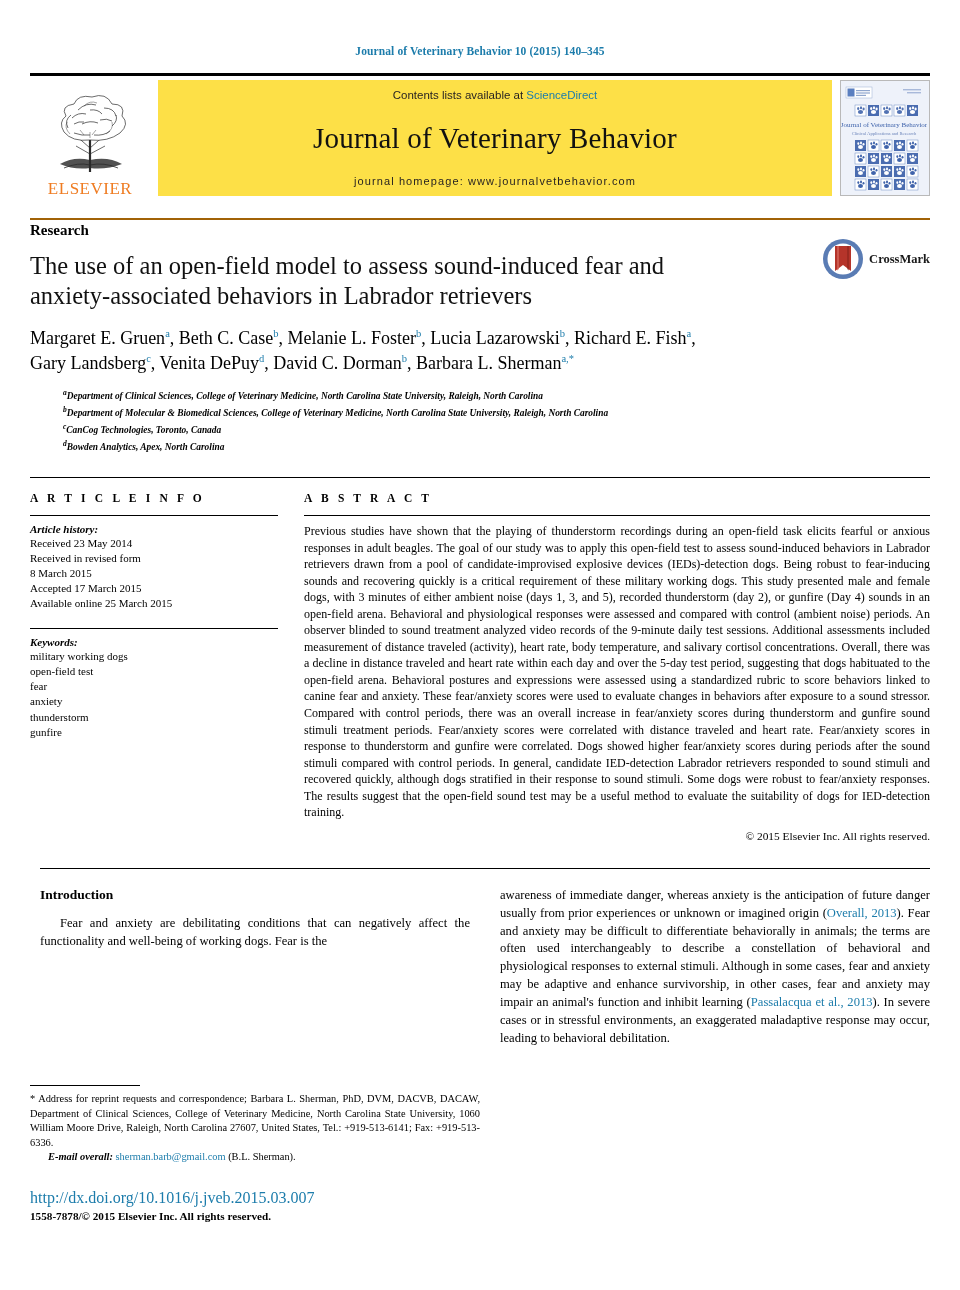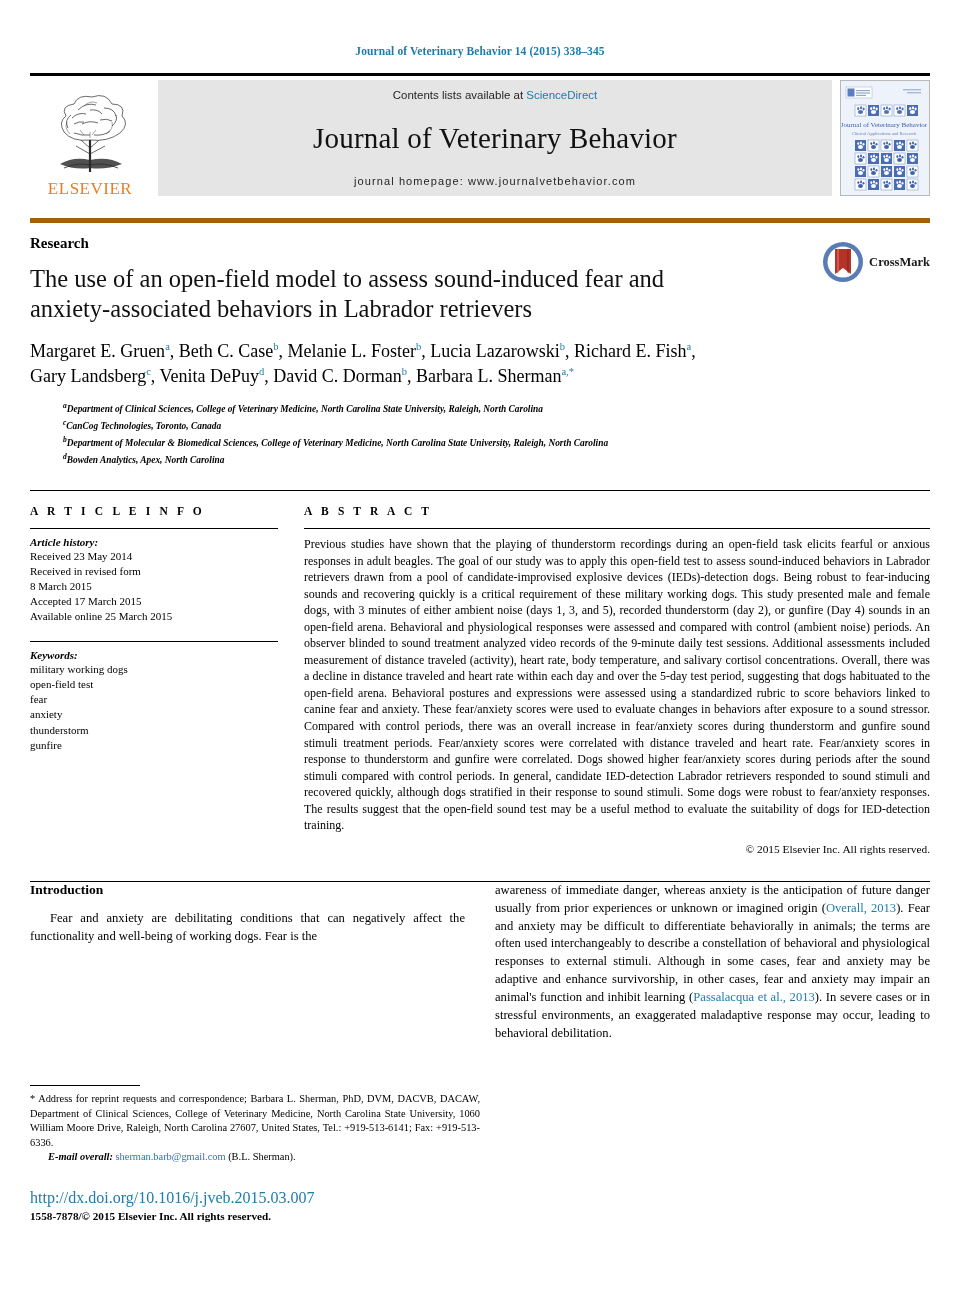--- a/index.html
+++ b/index.html
@@ -56,21 +56,21 @@
     font-family: "Liberation Serif", serif;
     font-size: 17px;
     letter-spacing: 0.5px;
     color: #ef7c22;
     font-weight: normal;
     line-height: 1;
     padding-bottom: 1px;
   }
   .banner {
     flex: 1 1 auto;
-    background: #e5e5e5;
+    background: #fde047;
     margin: 4px 8px 2px 8px;
     display: flex;
     flex-direction: column;
     align-items: center;
     justify-content: space-between;
     padding: 9px 0 9px 0;
   }
   .banner-top {
     font-family: "Liberation Sans", sans-serif;
     font-size: 11.5px;
@@ -97,22 +97,22 @@
     margin: 4px 0 2px 0;
     border: 1px solid #b9b9b9;
     background: #eef2fa;
     position: relative;
     overflow: hidden;
   }
 
   
   .art-head {
     margin: 20px 30px 0 30px;
-    border-top: 5px solid #a16207;
-    padding-top: 12px;
+    border-top: 2px solid #a16207;
+    padding-top: 2px;
     position: relative;
   }
   .section-kind {
     font-family: "Liberation Serif", serif;
     font-size: 15px;
     font-weight: bold;
     margin-bottom: 12px;
   }
   .art-title {
     font-size: 24.5px;
@@ -202,22 +202,23 @@
     text-align: justify;
   }
   .copyright {
     font-size: 11.4px;
     text-align: right;
     margin-top: 9px;
   }
 
   
   .body-wrap {
-    margin: 26px 30px 0 30px;
+    margin: 26px 30px 0 40px;
     border-top: 1px solid #000;
+    padding-top: 18px;
     display: flex;
     gap: 30px;
     position: relative;
   }
   .bodycol {
     flex: 1 1 0;
     width: 0;
   }
   .sec-title {
     font-family: "Liberation Serif", serif;
@@ -275,21 +276,21 @@
     font-size: 11.2px;
     font-weight: bold;
     line-height: 1.4;
   }
 </style>
 </head>
 <body>
 
 <div class="page">
 
-  <div class="running-head">Journal of Veterinary Behavior 14 (2015) 338–345</div>
+  <div class="running-head">Journal of Veterinary Behavior 10 (2015) 140–345</div>
 
   <div class="masthead">
 
     <div class="elsevier-logo">
       <svg class="tree-svg" width="112" height="86" viewBox="0 0 112 86">
         <g stroke="#2b2b2b" stroke-width="0.7" fill="none">
           <path d="M56 84 L56 48" stroke-width="2.2"></path>
           <path d="M56 60 L40 46 M56 60 L72 46 M56 52 L44 38 M56 52 L70 38 M56 66 L42 58 M56 66 L71 58"></path>
           <path d="M30 44 Q24 34 32 28 Q26 18 40 16 Q44 6 58 9 Q72 4 78 16 Q92 16 88 28 Q96 36 86 45 Q74 54 56 52 Q38 54 30 44 Z" fill="#ffffff"></path>
           <path d="M34 40 Q30 32 37 27 M44 22 Q52 14 62 17 M70 20 Q80 20 82 28 M78 38 Q84 33 82 27 M40 45 Q48 48 56 47 M60 47 Q70 48 76 43"></path>
@@ -480,22 +481,22 @@
         <path d="M15 8 L17 8 L17 31 L15 32.5 Z" fill="#d4675c" opacity="0.75"></path>
         <path d="M25 8 L27 8 L27 32.5 L25 31 Z" fill="#8c241c" opacity="0.6"></path>
         <path d="M13 33 L21 27 L29 33 L29 35 L13 35 Z" fill="#5a7cb4" opacity="0.0"></path>
       </svg>
       <span class="crossmark-label">CrossMark</span>
     </div>
 
     <div class="authors"><span>Margaret E. Gruen</span><sup>a</sup>, <span>Beth C. Case</span><sup>b</sup>, <span>Melanie L. Foster</span><sup>b</sup>, <span>Lucia Lazarowski</span><sup>b</sup>, <span>Richard E. Fish</span><sup>a</sup>, <span>Gary Landsberg</span><sup>c</sup>, <span>Venita DePuy</span><sup>d</sup>, <span>David C. Dorman</span><sup>b</sup>, <span>Barbara L. Sherman</span><sup>a,*</sup></div>
     <div class="affils">
         <div><sup>a</sup>Department of Clinical Sciences, College of Veterinary Medicine, North Carolina State University, Raleigh, North Carolina</div>
+        <div><sup>b</sup>Department of Molecular &amp; Biomedical Sciences, College of Veterinary Medicine, North Carolina State University, Raleigh, North Carolina</div>
         <div><sup>c</sup>CanCog Technologies, Toronto, Canada</div>
-        <div><sup>b</sup>Department of Molecular &amp; Biomedical Sciences, College of Veterinary Medicine, North Carolina State University, Raleigh, North Carolina</div>
         <div><sup>d</sup>Bowden Analytics, Apex, North Carolina</div>
       </div>
   </div>
 
   <div class="info-abstract">
     <div class="col-info">
       <div class="blockhead">A R T I C L E  I N F O</div>
       <div class="rule"></div>
       <div class="info-sub">Article history:</div>
       <div>

